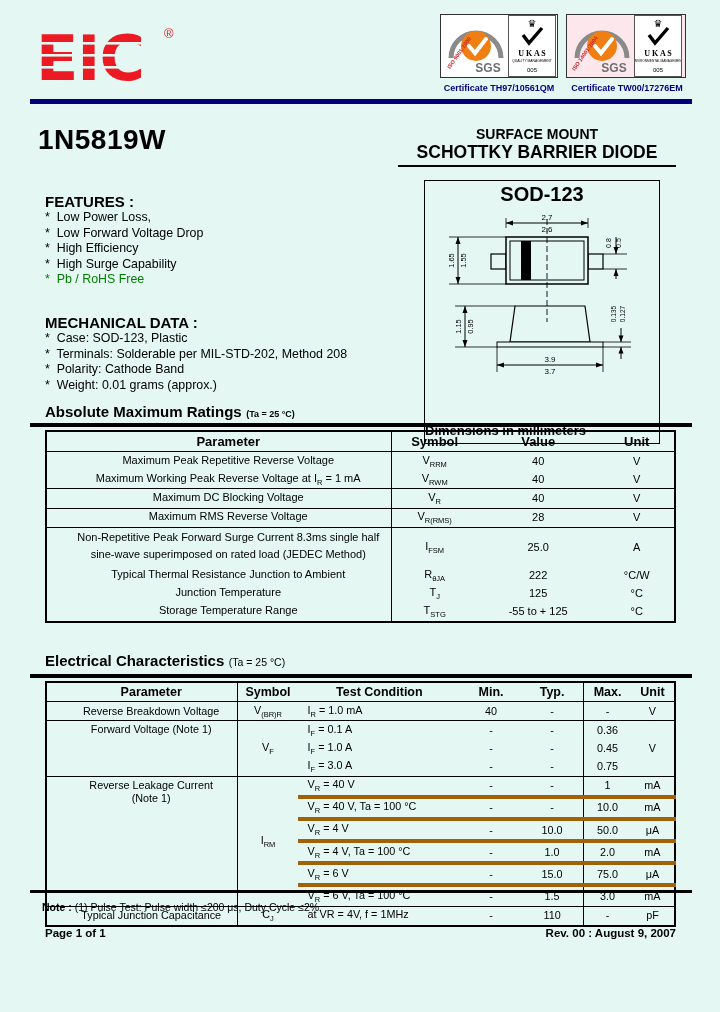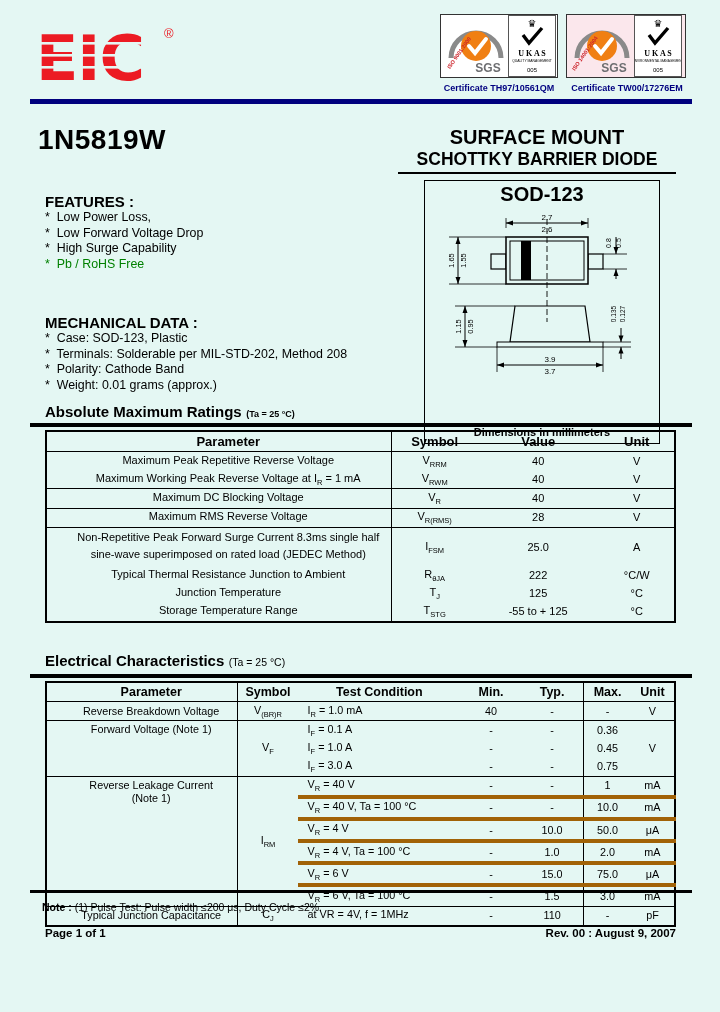--- a/index.html
+++ b/index.html
@@ -6,30 +6,30 @@
   body{width:720px;height:1012px;background:#e4f7f3;font-family:"Liberation Sans",sans-serif;color:#000;position:relative;overflow:hidden;}
   .abs{position:absolute;}
   
   #navy-rule{left:30px;top:99px;width:662px;height:5px;background:#00007d;}
   .badge{border:1px solid #333;display:flex;align-items:center;background:#fff;box-sizing:border-box;padding:1px;}
   .badge.pink{background:#fbe7ec;}
   .cert-caption{color:#000080;font-weight:bold;font-size:9px;text-align:center;}
   
   #part-number{left:38px;top:124px;font-size:28px;font-weight:bold;letter-spacing:0.5px;}
   #right-title{left:398px;top:126px;width:278px;text-align:center;}
-  #right-title .l1{font-size:20px;font-weight:bold;}
+  #right-title .l1{font-size:14px;font-weight:bold;}
   #right-title .l2{font-size:17.5px;font-weight:bold;border-bottom:2px solid #000;padding-bottom:2px;}
   
   .sec-h{font-size:15px;font-weight:bold;}
   .feat-item{font-size:12.4px;line-height:15.5px;white-space:pre;}
   .green{color:#008000;}
   
   #pkg-panel{left:424px;top:180px;width:236px;height:264px;border:1.4px solid #000;box-sizing:border-box;}
   #pkg-title{position:absolute;top:2px;left:0;width:100%;text-align:center;font-size:20px;font-weight:bold;}
-  #pkg-caption{position:absolute;bottom:5px;left:0;width:100%;text-align:center;font-size:11px;font-weight:bold;}
+  #pkg-caption{position:absolute;bottom:5px;left:0;width:100%;font-size:13px;font-weight:bold;}
   
   .thick-rule{left:30px;width:662px;height:4px;background:#000;}
   .sec-line{left:45px;}
   .cond-small{font-size:9px;font-weight:bold;}
   .cond-mid{font-size:10.5px;font-weight:normal;}
   table{border-collapse:collapse;width:631px;table-layout:fixed;}
   .dtab{border:2px solid #000;}
   .dtab th{font-size:13px;font-weight:bold;padding:2px 4px;border-bottom:1.6px solid #000;text-align:center;}
   .dtab td{font-size:11px;padding:1.5px 4px;vertical-align:middle;text-align:center;line-height:1.2;}
   th.hl,td.hl{text-align:center;padding-left:22px;}
@@ -103,20 +103,21 @@
 <div class="abs" id="part-number">1N5819W</div>
 <div class="abs" id="right-title">
   <div class="l1">SURFACE MOUNT</div>
   <div class="l2">SCHOTTKY BARRIER DIODE</div>
 </div>
 
 <div class="abs" style="left:45px;top:193px;width:360px;">
   <div class="sec-h">FEATURES :</div>
   <div class="feat-item">*  Low Power Loss,</div>
   <div class="feat-item">*  Low Forward Voltage Drop</div>
+  <div class="feat-item">*  High Efficiency</div>
   <div class="feat-item">*  High Surge Capability</div>
   <div class="feat-item green">*  Pb / RoHS Free</div>
 </div>
 
 <div class="abs" style="left:45px;top:314px;width:380px;">
   <div class="sec-h">MECHANICAL  DATA :</div>
   <div class="feat-item">*  Case: SOD-123, Plastic</div>
   <div class="feat-item">*  Terminals: Solderable per MIL-STD-202, Method 208</div>
   <div class="feat-item">*  Polarity: Cathode Band</div>
   <div class="feat-item">*  Weight: 0.01 grams (approx.)</div>

